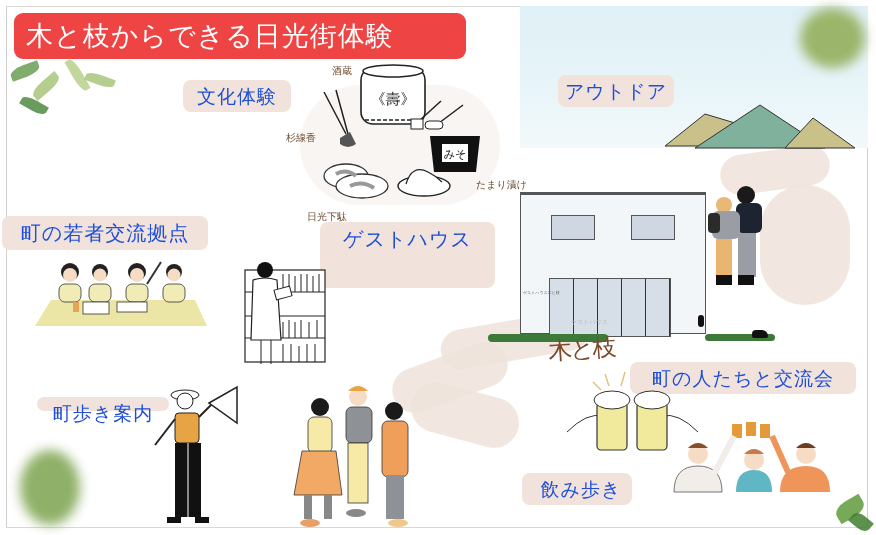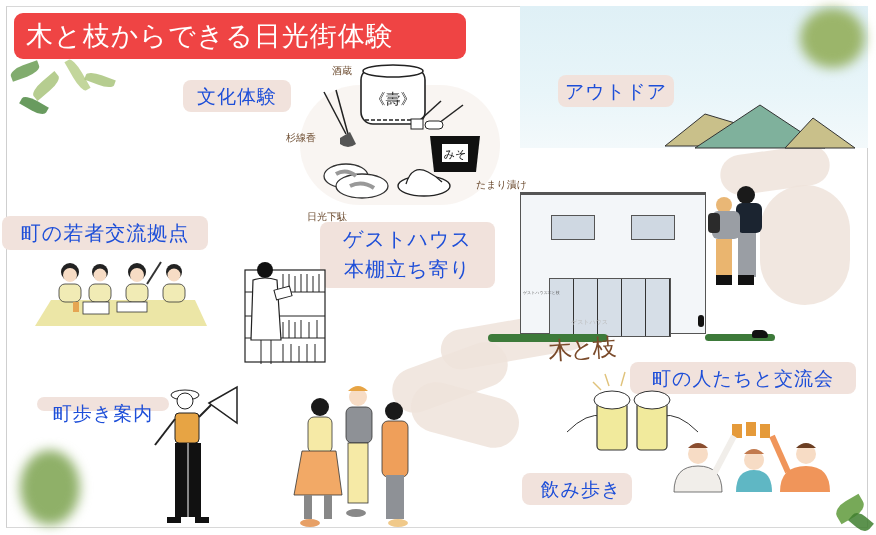--- a/index.html
+++ b/index.html
@@ -58,21 +58,20 @@
   <polygon points="120,48 148,18 190,48" fill="#c9c08a" stroke="#333" stroke-width="1"></polygon>
 </svg>
 
 <div class="title-bar">木と枝からできる日光街体験</div>
 
 <div class="label" style="left:183px;top:80px;width:108px;height:32px;line-height:32px;">文化体験</div>
 <div class="label" style="left:558px;top:75px;width:116px;height:32px;line-height:32px;">アウトドア</div>
 <div class="label" style="left:2px;top:216px;width:206px;height:34px;line-height:34px;font-size:20px;">町の若者交流拠点</div>
 <div class="label two" style="left:320px;top:222px;width:175px;height:66px;font-size:20px;">
   <div>ゲストハウス</div>
-  <div>本棚立ち寄り</div>
 </div>
 <div class="label" style="left:37px;top:397px;width:132px;height:14px;line-height:32px;">町歩き案内</div>
 <div class="label" style="left:630px;top:362px;width:226px;height:32px;line-height:32px;">町の人たちと交流会</div>
 <div class="label" style="left:522px;top:473px;width:110px;height:32px;line-height:32px;padding-left:8px;">飲み歩き</div>
 
 <div class="note" style="left:332px;top:64px;">酒蔵</div>
 <div class="note" style="left:286px;top:131px;">杉線香</div>
 <div class="note" style="left:307px;top:210px;">日光下駄</div>
 <div class="note" style="left:476px;top:178px;">たまり漬け</div>
 

